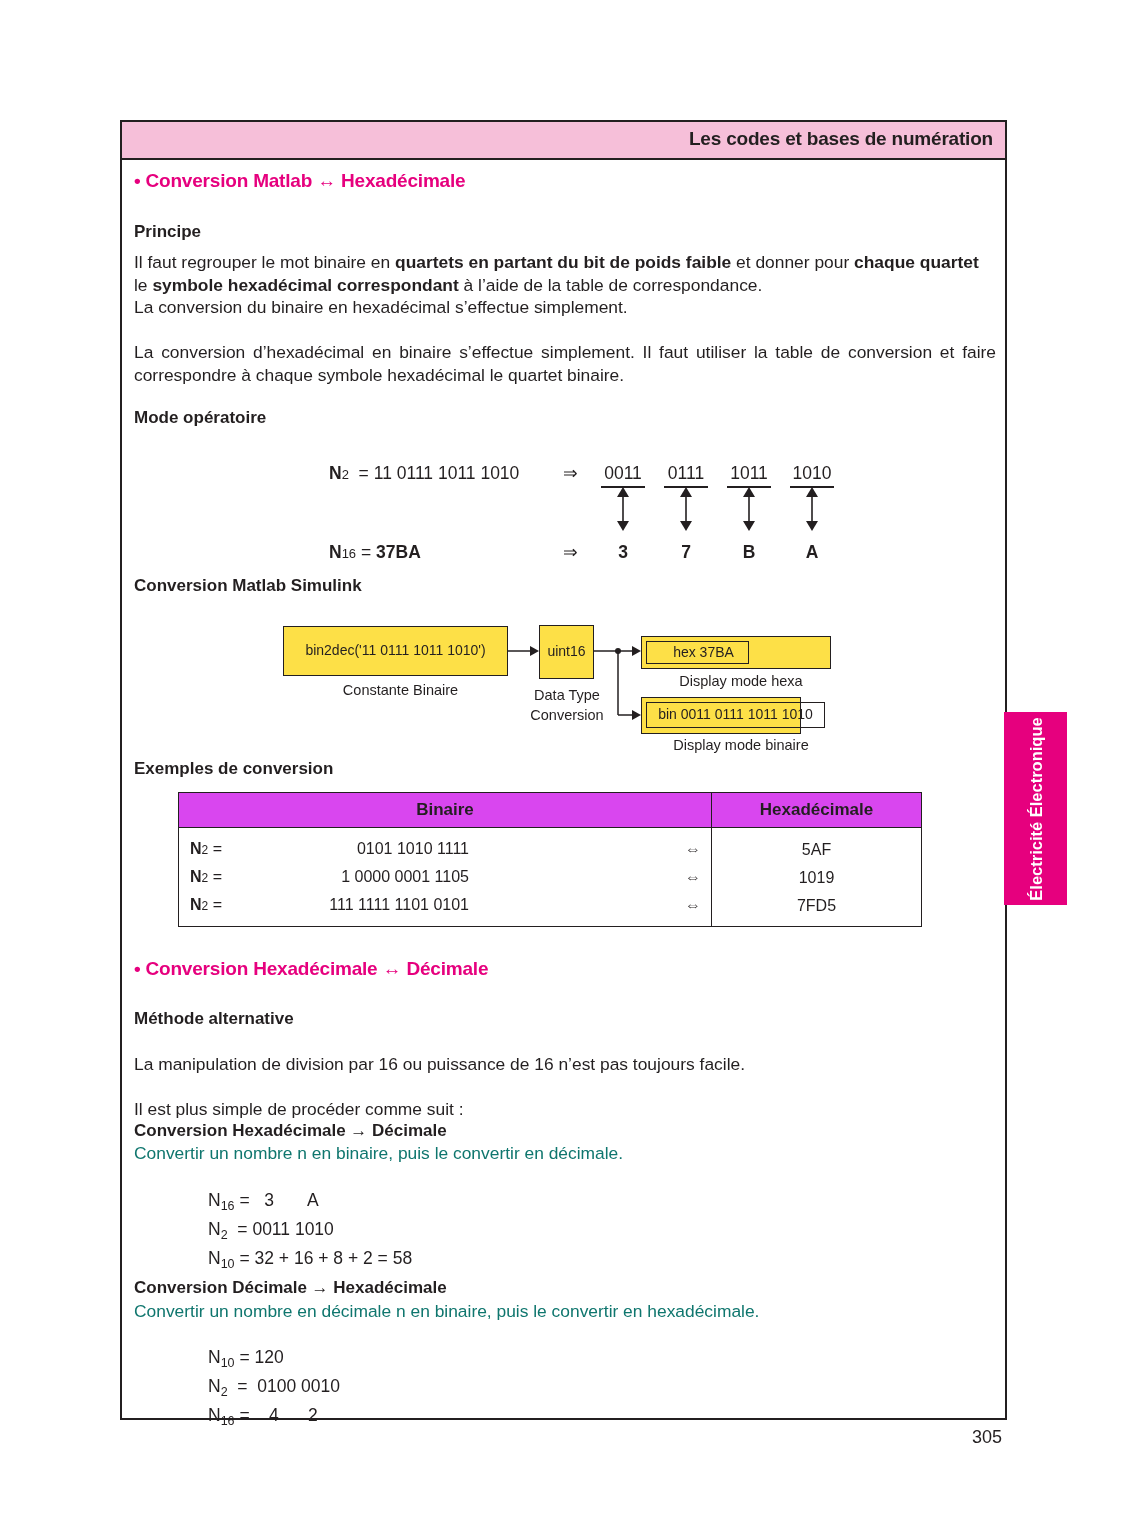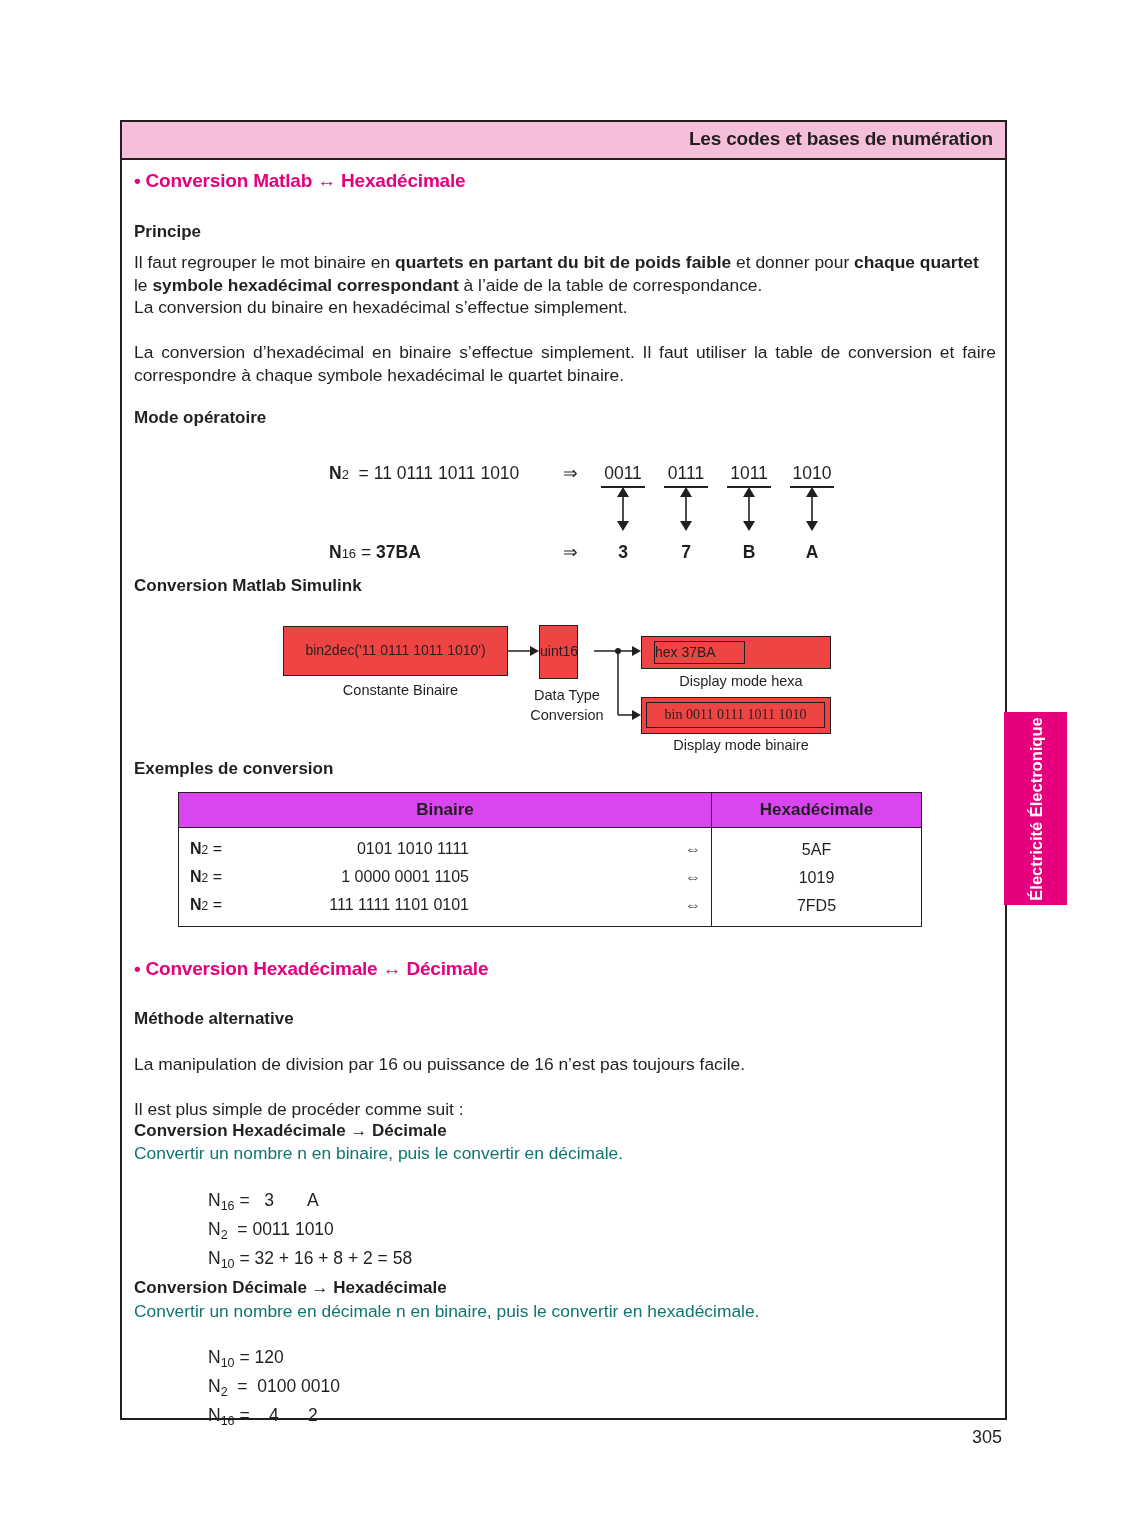--- a/index.html
+++ b/index.html
@@ -11,21 +11,21 @@
   .sub { position:absolute; left:12px; font-size:17px; font-weight:bold; }
   .para { position:absolute; left:12px; width:862px; font-size:17.4px; line-height:22.5px; }
   .para b { font-weight:bold; }
   .pink { color:#0f766e; }
   .abs { position:absolute; white-space:nowrap; }
   .m17 { font-size:17.5px; }
   .nib { position:absolute; font-size:17.5px; text-align:center; width:46px; }
   .nib-line { position:absolute; height:1.5px; background:#231f20; width:44px; }
   .dbl-arrow { position:absolute; width:16px; height:44px; }
   .hexd { position:absolute; font-size:17.5px; font-weight:bold; width:46px; text-align:center; }
-  .blk { position:absolute; border:1.5px solid #231f20; background:#ef4444; box-sizing:border-box; font-size:14px; }
+  .blk { position:absolute; border:1.5px solid #231f20; background:#fde047; box-sizing:border-box; font-size:14px; }
   .blk-label { position:absolute; font-size:14.5px; text-align:center; white-space:nowrap; }
   table.ex { position:absolute; left:56px; top:670px; width:744px; border-collapse:collapse; border:1.5px solid #231f20; font-size:16px; }
   table.ex th { background:#d946ef; height:32px; font-weight:bold; font-size:17px; border-bottom:1.5px solid #231f20; }
   table.ex td { height:28px; padding:0; }
   .col-sep { border-left:1.5px solid #231f20; }
   .side-tab { position:absolute; left:1004px; top:712px; width:63px; height:193px; background:#e6007e; }
   .side-text { position:absolute; left:50%; top:50%; transform:translate(-50%,-50%) rotate(-90deg); color:#fff; font-weight:bold; font-size:16.5px; white-space:nowrap; }
   .page-num { position:absolute; left:972px; top:1427px; font-size:18px; }
   sub.s { font-size:12.5px; vertical-align:-4px; }
 </style>
@@ -97,34 +97,34 @@
   <div class="hexd" style="left:604px; top:420px;">B</div>
   <div class="hexd" style="left:667px; top:420px;">A</div>
 
   <div class="sub" style="top:454px;">Conversion Matlab Simulink</div>
 
   <div class="blk" style="left:161px; top:504px; width:225px; height:50px; line-height:47px; text-align:center;">
     <span>bin2dec('11 0111 1011 1010')</span>
   </div>
   <div class="blk-label" style="left:161px; top:560px; width:235px;">Constante Binaire</div>
 
-  <div class="blk" style="left:417px; top:503px; width:39px; height:54px; line-height:51px; text-align:center;">
+  <div class="blk" style="left:417px; top:503px; width:55px; height:54px; line-height:51px; text-align:center;">
     <span>uint16</span>
   </div>
   <div class="blk-label" style="left:395px; top:563px; width:100px; line-height:20px;">
     <div>Data Type</div>
     <div>Conversion</div>
   </div>
 
   <div class="blk" style="left:519px; top:514px; width:190px; height:33px;">
-    <div style="position:absolute; left:12px; top:4px; width:89px; height:21px; border:1.2px solid #231f20; line-height:20px; ">hex 37BA</div>
+    <div style="position:absolute; left:4px; top:4px; width:89px; height:21px; border:1.2px solid #231f20; line-height:20px; text-align:center;padding-left:12px;">hex 37BA</div>
   </div>
   <div class="blk-label" style="left:519px; top:551px; width:200px;">Display mode hexa</div>
 
-  <div class="blk" style="left:519px; top:575px; width:190px; height:37px;font-family:Liberation Serif, serif;">
+  <div class="blk" style="left:519px; top:575px; width:160px; height:37px;">
     <div style="position:absolute; left:4px; top:4px; width:177px; height:24px; border:1.2px solid #231f20; line-height:23px; text-align:center;">bin 0011 0111 1011 1010</div>
   </div>
   <div class="blk-label" style="left:519px; top:615px; width:200px;">Display mode binaire</div>
 
   <svg style="position:absolute; left:380px; top:500px; width:150px; height:120px;" viewBox="0 0 150 120">
     <line x1="6" y1="29" x2="32" y2="29" stroke="#231f20" stroke-width="1.5"></line>
     <polygon points="37,29 28,24 28,34" fill="#231f20"></polygon>
     <line x1="92" y1="29" x2="133" y2="29" stroke="#231f20" stroke-width="1.5"></line>
     <circle cx="116" cy="29" r="3" fill="#231f20"></circle>
     <polygon points="139,29 130,24 130,34" fill="#231f20"></polygon>

